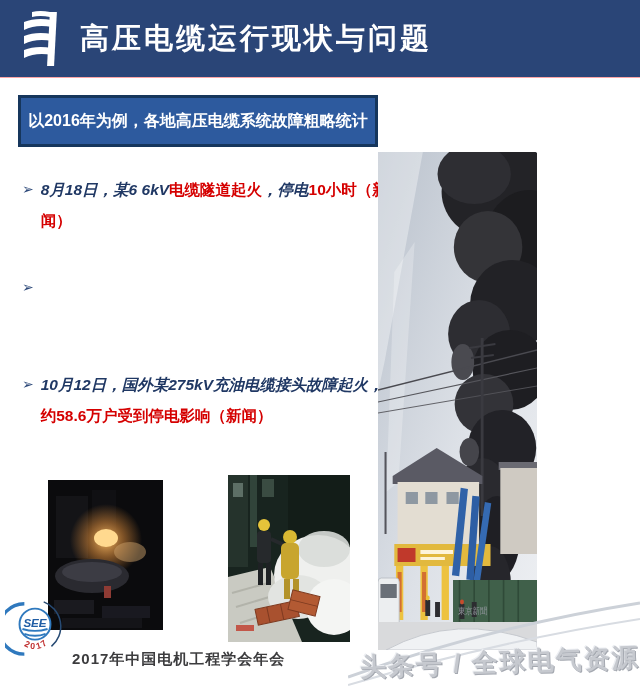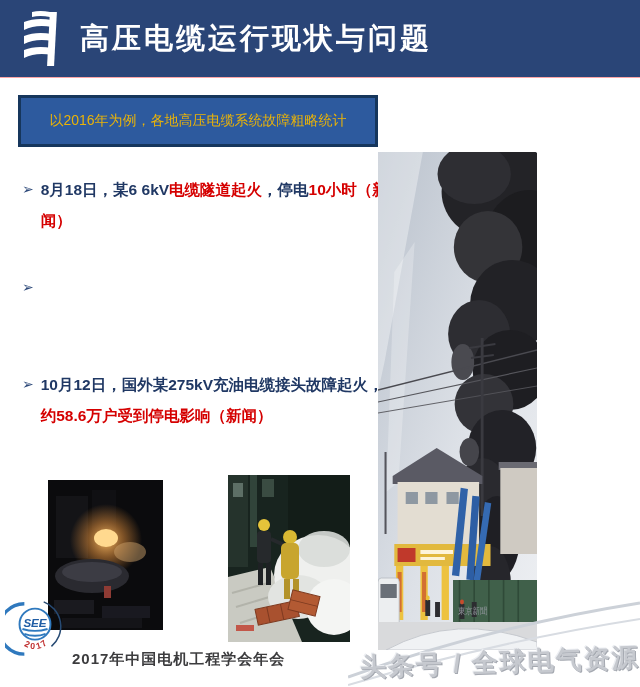--- a/index.html
+++ b/index.html
@@ -18,28 +18,28 @@
   .page-title{
     color:#ffffff;font-size:29px;font-weight:bold;letter-spacing:3px;margin-left:14px;
     white-space:nowrap;
   }
   
   .stat-box{
     position:absolute;left:18px;top:95px;width:354px;height:46px;
     background:var(--box-bg,#2d5a9e);border:3px solid var(--box-border,#16365c);
     display:flex;align-items:center;justify-content:center;
   }
-  .stat-box .stat-text{color:#eab308;font-weight:normal;font-size:14px;white-space:nowrap;}
+  .stat-box .stat-text{color:#ffffff;font-weight:bold;font-size:16px;white-space:nowrap;}
   
   .bullets{position:absolute;left:22px;top:174px;width:376px;}
   .bullet{display:flex;font-weight:bold;font-size:15.5px;line-height:2.0;align-items:flex-start;}
   .bullet .arrow{color:#2e4a7a;font-size:14px;margin-right:7px;line-height:2.2;flex:0 0 auto;}
   .bullet:nth-child(2){margin-top:36px;}
   .bullet:nth-child(3){margin-top:66px;}
-  .seg-dark{color:var(--text-dark,#203864);}
+  .seg-dark{color:var(--text-dark,#203864);font-style:italic;}
   .seg-red{color:var(--text-red,#d50000);}
   
   .photo-main{position:absolute;left:378px;top:152px;width:159px;height:498px;}
   .photo-night{position:absolute;left:48px;top:480px;width:115px;height:150px;}
   .photo-ff{position:absolute;left:228px;top:475px;width:122px;height:167px;}
   .photo-main svg,.photo-night svg,.photo-ff svg,
   .footer-logo svg,.logo-mark svg,.swoosh svg{display:block;width:100%;height:100%;}
   
   .footer-logo{position:absolute;left:5px;top:598px;width:60px;height:60px;}
   .conference{

